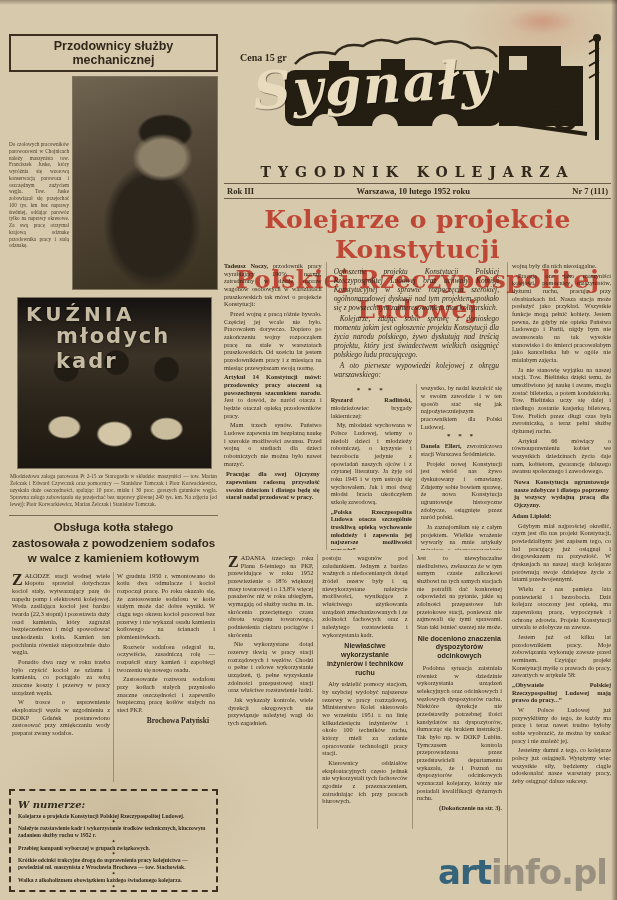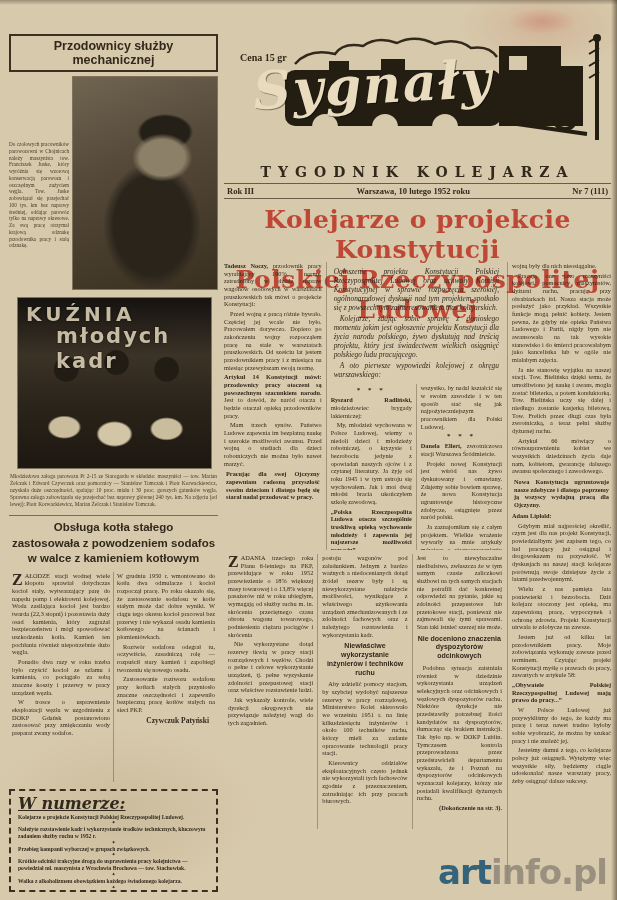--- a/index.html
+++ b/index.html
@@ -44,21 +44,21 @@
   .banner .l2{font-size:21px;letter-spacing:2px;margin-left:30px;line-height:1.2;}
   .cap2{font-size:5.4px;line-height:1.3;text-align:justify;margin:5px 1px 0 1px;color:#453a29;}
   .boiler{margin-top:7px;padding-top:4px;border-top:1px solid rgba(58,47,32,.6);}
   .boiler-h{font-family:"Liberation Sans",sans-serif;font-weight:bold;text-align:center;
         font-size:11.5px;line-height:1.35;}
   .boiler-cols{display:flex;height:210px;overflow:hidden;margin-top:5px;}
   .bcol{width:50%;padding:0 3px;font-size:6.3px;line-height:1.2;text-align:justify;}
   .bcol.first{border-right:1px solid rgba(58,47,32,.35);}
   .sig{text-align:right;font-weight:bold;font-size:7.5px;margin:2px 6px 0 0;}
   .in-issue{margin-top:7px;border:2px dashed #3a2f20;padding:3px 7px 4px 7px;height:92px;overflow:hidden;}
-  .in-issue-title{font-family:"DejaVu Serif",serif;font-style:italic;font-weight:bold;font-size:16px;text-decoration:underline;}
+  .in-issue-title{font-family:"DejaVu Serif",serif;font-style:italic;font-weight:bold;font-size:10px;}
   .issue-item{font-size:5.6px;font-weight:bold;line-height:1.2;text-align:left;margin-top:1px;}
   .issue-sep{text-align:center;font-size:5px;line-height:1;color:#3a2f20;}
   
   .rarea{position:absolute;left:224px;top:30px;width:387px;height:860px;}
   .price{position:absolute;left:16px;top:22px;font-weight:bold;font-size:10px;}
   .mast{position:relative;height:118px;}
   .loco{position:absolute;right:2px;top:0;width:332px;height:118px;}
   .logo-title{position:absolute;right:118px;top:24px;z-index:2;
         font-family:"DejaVu Serif",serif;font-style:italic;font-weight:bold;font-size:52px;
         color:#e9dcBE;color:#e9dcbe;transform:rotate(-3deg);letter-spacing:2px;
@@ -137,21 +137,21 @@
       <div class="boiler-cols">
         <div class="bcol first">
           <p class="para nofirst"><span class="dropcap">Z</span><span>AŁODZE stacji wodnej wiele kłopotu sprawiał dotychczas kocioł stały, wytwarzający parę do napędu pomp i elektrowni kolejowej. Woda zasilająca kocioł jest bardzo twarda (22,3 stopni) i pozostawia duży osad kamienia, który zagrażał bezpieczeństwu i mógł spowodować uszkodzenia kotła. Kamień ten pochłania również niepotrzebnie dużo węgla.</span></p>
           <p class="para">Ponadto dwa razy w roku trzeba było czyścić kocioł ze szlamu i kamienia, co pociągało za sobą znaczne koszty i przerwy w pracy urządzeń węzła.</p>
           <p class="para">W trosce o usprawnienie eksploatacji węzła w uzgodnieniu z DOKP Gdańsk postanowiono zastosować przy zmiękczaniu wody preparat zwany sodafos.</p>
         </div>
         <div class="bcol">
           <p class="para nofirst">W grudniu 1950 r. wmontowano do kotła dwa odmulacze i kocioł rozpoczął pracę. Po roku okazało się, że zastosowanie sodafosu w kotle stałym może dać dobre wyniki. W ciągu tego okresu kocioł pracował bez przerwy i nie wykazał osadu kamienia kotłowego na ścianach i płomieniówkach.</p>
           <p class="para">Roztwór sodafosu odegrał tu, oczywiście, zasadniczą rolę — rozpuścił stary kamień i zapobiegł tworzeniu się nowego osadu.</p>
           <p class="para">Zastosowanie roztworu sodafosu przy kotłach stałych przyniosło znaczne oszczędności i zapewniło bezpieczną pracę kotłów stałych na sieci PKP.</p>
-          <div class="sig">Czywczuk Patyński</div>
+          <div class="sig">Brochowa Patyński</div>
         </div>
       </div>
     </div>
 
     <div class="in-issue">
       <span class="in-issue-title">W numerze:</span>
       <div class="issue-item">Kolejarze o projekcie Konstytucji Polskiej Rzeczypospolitej Ludowej.</div>
       <div class="issue-sep">✦</div>
       <div class="issue-item">Należyte rozstawienie kadr i wykorzystanie środków technicznych, kluczowym zadaniem służby ruchu w 1952 r.</div>
       <div class="issue-sep">✦</div>

